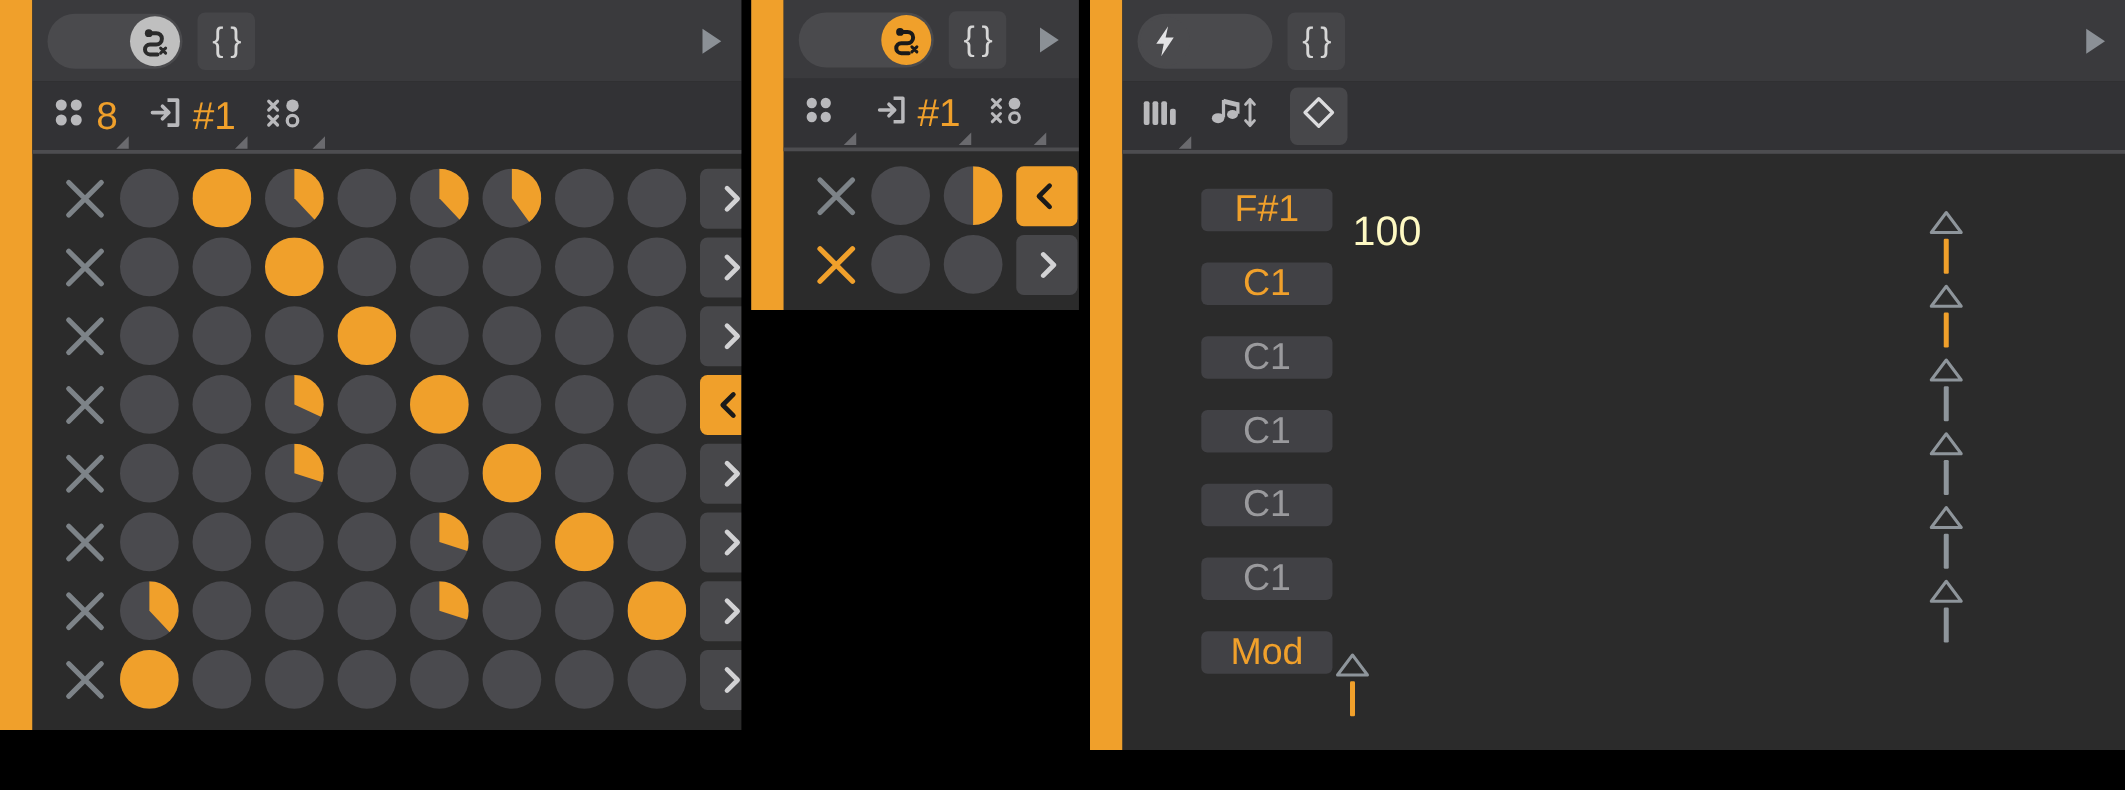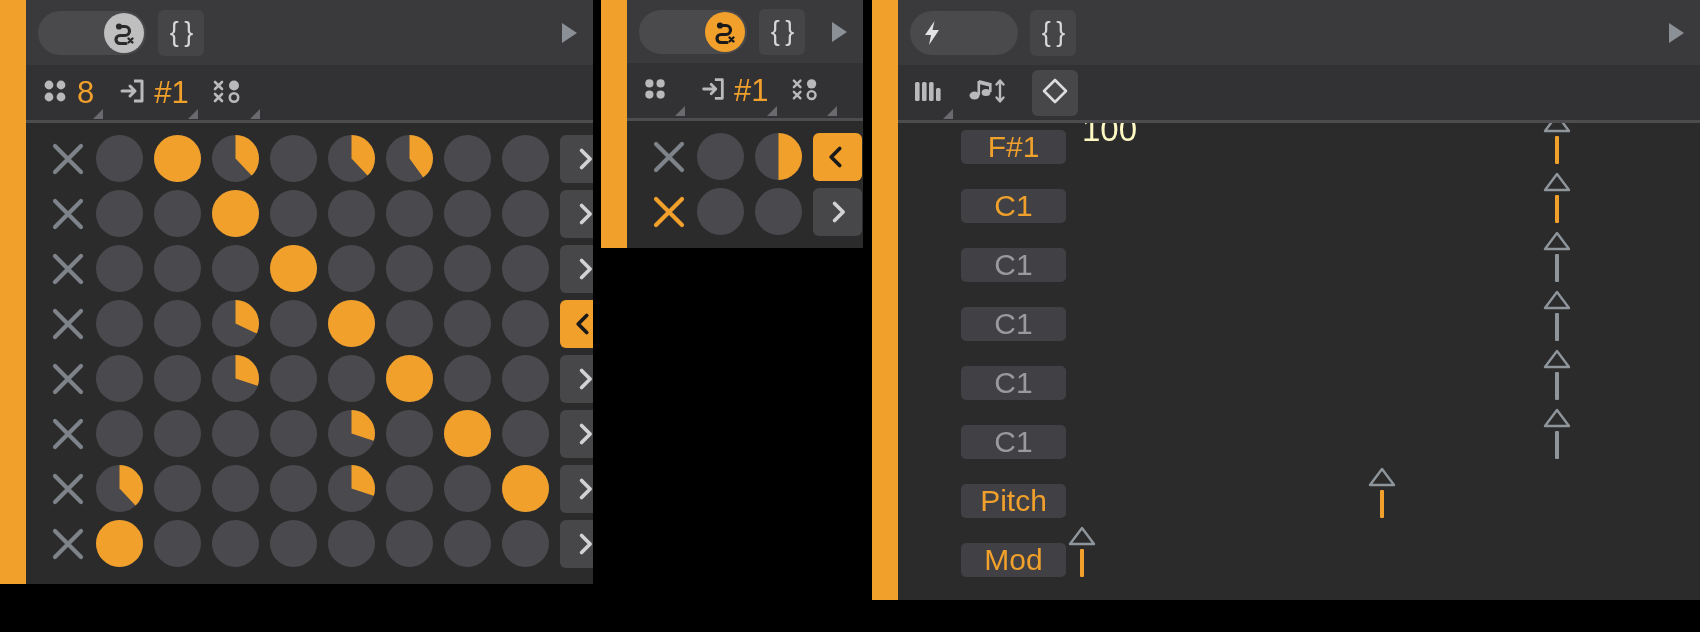--- a/index.html
+++ b/index.html
@@ -102,21 +102,21 @@
     width: 49px; height: 48px; flex: 0 0 auto;
     border-radius: 6px;
     background: #47474a;
     display: flex; align-items: center; justify-content: center;
     margin-left: 11px; margin-right: 6px;
   }
   .row-arrow.active { background: #f0a02b; }
 
   
   .lanes { flex: 1 1 auto; padding: 7px 0 0 0; display: flex; flex-direction: column; gap: 4px; overflow: hidden; }
-  .lane { display: flex; align-items: flex-start; height: 55px; gap: 4px; padding-left: 4px; }
+  .lane { display: flex; align-items: flex-end; height: 55px; gap: 4px; padding-left: 4px; }
   .lane-led { width: 55px; flex: 0 0 55px; border-radius: 5px; background: #414145; }
   .lane-led.on { background: #f0a02b; }
   .lane-name {
     width: 105px; flex: 0 0 105px; border-radius: 5px;
     background: #414145;
     display: flex; align-items: center; justify-content: center;
     font-size: 30px; color: #9a9a9d;
   }
   .lane-name.hot { color: #f0a02b; }
   .lane-slider {
@@ -661,34 +661,20 @@
                 <div class="tri">
                   <svg width="30" height="22" viewBox="0 0 30 22">
                     <path d="M15 3 L27 19 L3 19 Z" fill="none" stroke="#8e959b" stroke-width="2.4" stroke-linejoin="round"></path>
                   </svg>
                 </div>
               </div>
             </div>
           </div>
           <div class="lane">
             <div class="lane-led"></div>
-            <div class="lane-name hot">Pitch</div>
-            <div class="lane-slider">
-              <div class="handle hot" style="left: 50%;">
-                <div class="stem"></div>
-                <div class="tri">
-                  <svg width="30" height="22" viewBox="0 0 30 22">
-                    <path d="M15 3 L27 19 L3 19 Z" fill="none" stroke="#8e959b" stroke-width="2.4" stroke-linejoin="round"></path>
-                  </svg>
-                </div>
-              </div>
-            </div>
-          </div>
-          <div class="lane">
-            <div class="lane-led"></div>
             <div class="lane-name hot">Mod</div>
             <div class="lane-slider">
               <div class="handle hot" style="left: 2%;">
                 <div class="stem"></div>
                 <div class="tri">
                   <svg width="30" height="22" viewBox="0 0 30 22">
                     <path d="M15 3 L27 19 L3 19 Z" fill="none" stroke="#8e959b" stroke-width="2.4" stroke-linejoin="round"></path>
                   </svg>
                 </div>
               </div>

